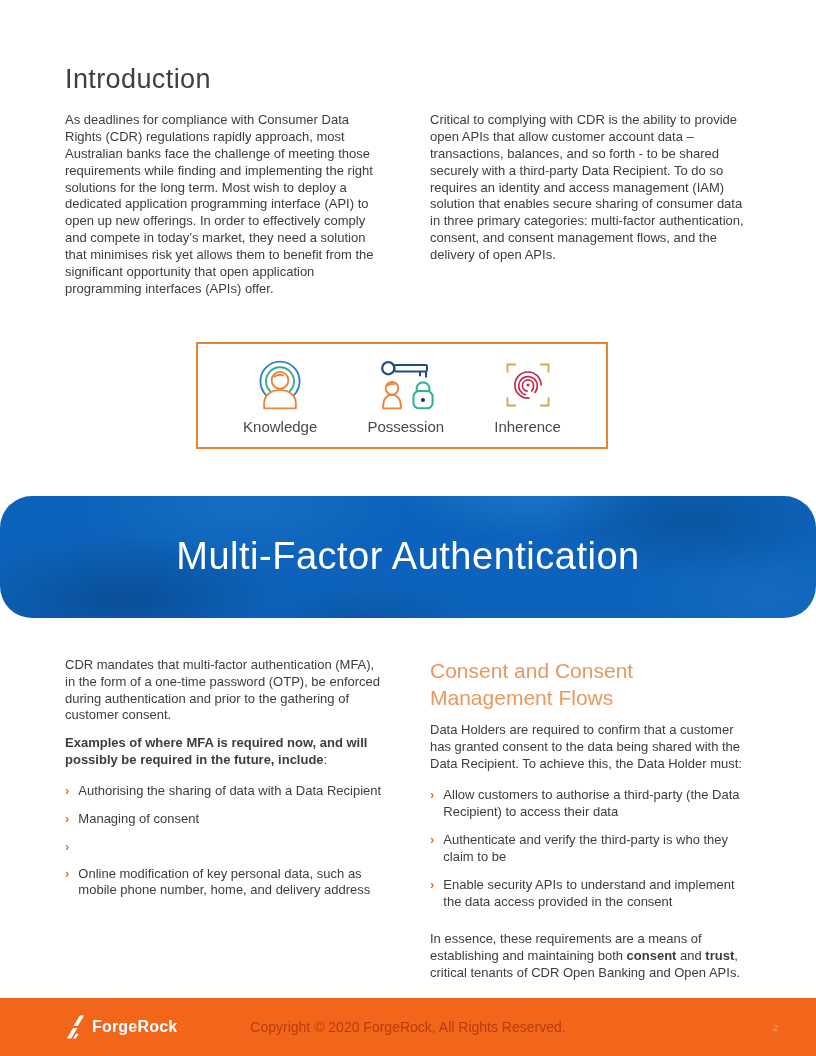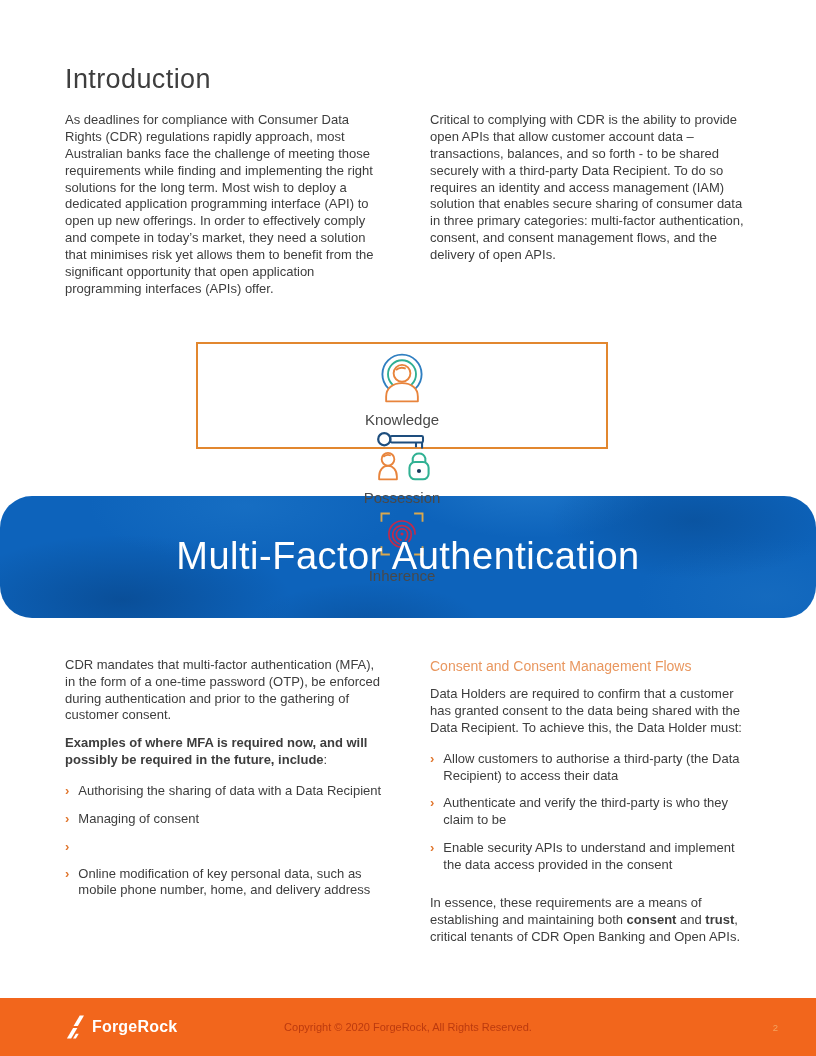--- a/index.html
+++ b/index.html
@@ -17,21 +17,20 @@
   .cols { display:flex; gap:44px; padding:0 65px; }
   .col { width:330px; font-size:13px; line-height:1.3; }
   .intro-cols { margin-top:17px; }
   .col p { margin-bottom:11px; }
   
   .factor-box {
     width:412px; height:107px; margin:33px 0 0 196px;
     border:2px solid #e2872f; background:#fff;
     display:flex; align-items:center; justify-content:space-around;
     padding:6px 20px 4px 20px;
-    flex-direction:column;
   }
   .factor { display:flex; flex-direction:column; align-items:center; gap:5px; }
   .factor-label { font-size:15px; color:#494949; }
   .ficon { width:56px; height:56px; display:block; }
   
   .banner {
     margin-top:47px; height:122px; width:100%;
     display:flex; align-items:center; justify-content:center;
     background-color:#0d63bb;
     background-image:
@@ -46,34 +45,34 @@
   .banner-title {
     color:#ffffff; font-size:38px; font-weight:300; letter-spacing:0.5px;
   }
   
   .lower-cols { margin-top:39px; }
   .bold-para { font-weight:700; margin-top:1px; }
   ul.bullets { list-style:none; margin-top:14px; }
   ul.bullets li { display:flex; gap:9px; margin-bottom:11px; }
   ul.bullets .chev { color:#e0762e; font-weight:700; line-height:1.2; flex:0 0 auto; }
   .consent-heading {
-    color:#e9975f; font-size:14px; font-weight:400; margin-bottom:11px;
+    color:#e9975f; font-size:21px; font-weight:400; margin-bottom:11px;
   }
   .closing { margin-top:21px; }
   
   .footer {
     position:absolute; left:0; bottom:0; width:816px; height:58px;
     background:#f2661c; display:flex; align-items:center;
     padding:0 38px 0 65px;
   }
   .footer-brand { display:flex; align-items:center; gap:8px; }
   .footer-brand-name { color:#ffffff; font-weight:700; font-size:16px; letter-spacing:0.2px;text-align:center; }
   .footer-copyright {
     position:absolute; left:50%; transform:translateX(-50%);
-    font-size:11px; color:#bc3a0e;
+    font-size:14px; color:#bc3a0e;
   }
   .footer-page { margin-left:auto; font-size:9.5px; color:#f5a35f; }
 </style>
 </head>
 <body>
 
 <div class="page">
 
   <h1 class="intro-title">Introduction</h1>
 

